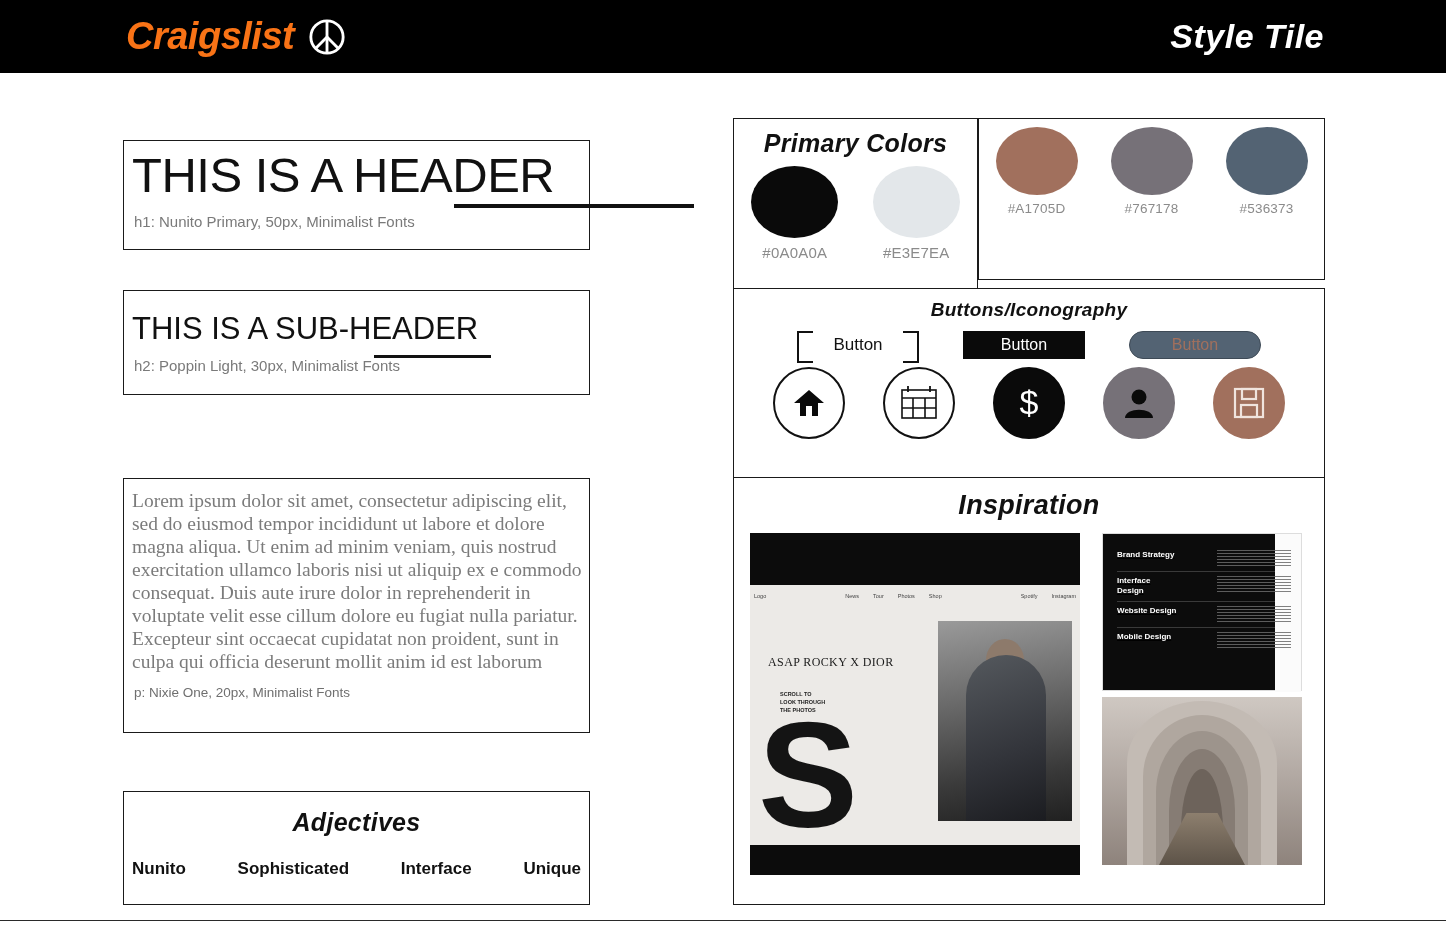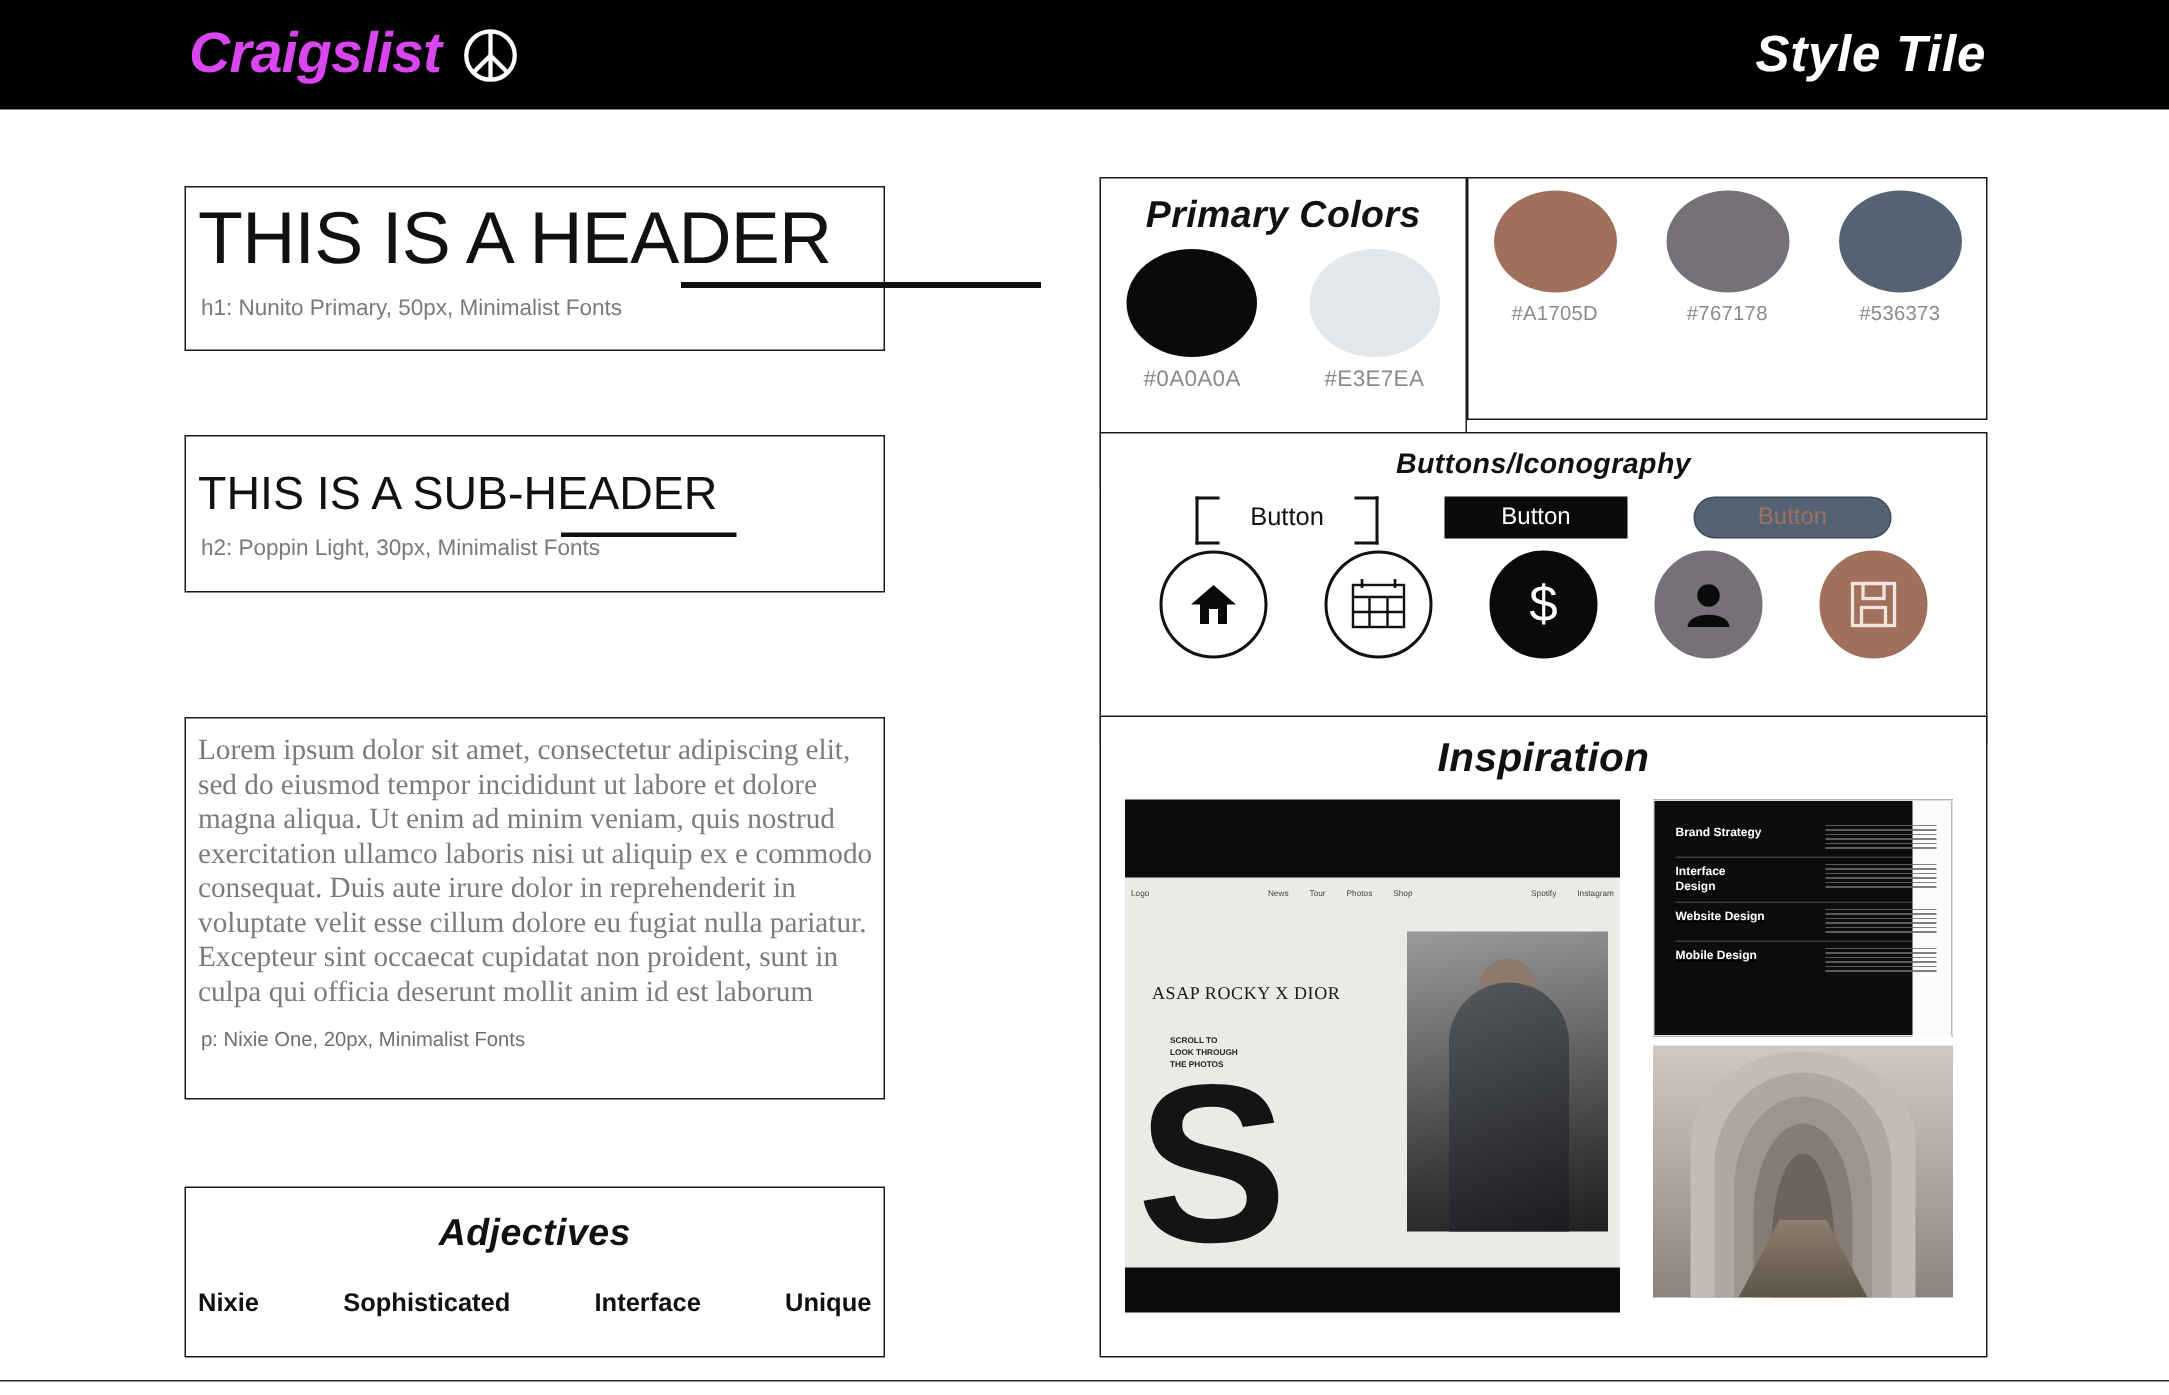--- a/index.html
+++ b/index.html
@@ -24,21 +24,21 @@
     align-items: center;
     justify-content: space-between;
     padding: 0 122px 0 126px;
   }
   .brand {
     display: flex;
     align-items: center;
     gap: 14px;
   }
   .brand-title {
-    color: #d946ef;
+    color: #f97316;
     font-size: 38px;
     font-weight: bold;
     font-style: italic;
     letter-spacing: -0.5px;
     font-family: "Liberation Sans", sans-serif;
   }
   .peace-icon { width: 38px; height: 38px; display: block; }
   .tile-title {
     color: #ffffff;
     font-size: 34px;
@@ -57,21 +57,21 @@
   .box-title {
     text-align: center;
     font-style: italic;
     font-weight: bold;
     font-size: 25px;
     color: #111;
     letter-spacing: 0.3px;
   }
 
   
-  #header-box { left: 123px; top: 124px; width: 467px; height: 110px; padding: 6px 0 16px 0; }
+  #header-box { left: 123px; top: 140px; width: 467px; height: 110px; padding: 6px 0 16px 0; }
   .h1-sample {
     font-size: 49px;
     letter-spacing: -0.5px;
     color: #111;
     margin: 0 0 0 6px;
     padding-left: 2px;
     white-space: nowrap;
     font-weight: normal;
   }
   .h1-underline {
@@ -370,21 +370,21 @@
 </div>
 
 <div class="box" id="paragraph-box">
   <div class="p-sample">Lorem ipsum dolor sit amet, consectetur adipiscing elit, sed do eiusmod tempor incididunt ut labore et dolore magna aliqua. Ut enim ad minim veniam, quis nostrud exercitation ullamco laboris nisi ut aliquip ex e commodo consequat. Duis aute irure dolor in reprehenderit in voluptate velit esse cillum dolore eu fugiat nulla pariatur. Excepteur sint occaecat cupidatat non proident, sunt in culpa qui officia deserunt mollit anim id est laborum</div>
   <div class="spec">p: Nixie One, 20px, Minimalist Fonts</div>
 </div>
 
 <div class="box" id="adjectives-box">
   <div class="box-title">Adjectives</div>
   <div class="adj-row">
-    <span class="adj">Nixie</span>
+    <span class="adj">Nunito</span>
     <span class="adj">Sophisticated</span>
     <span class="adj">Interface</span>
     <span class="adj">Unique</span>
   </div>
 </div>
 
 <div class="box" id="primary-colors-box">
   <div class="box-title colors-title">Primary Colors</div>
   <div class="swatch-row">
     <div class="swatch">

